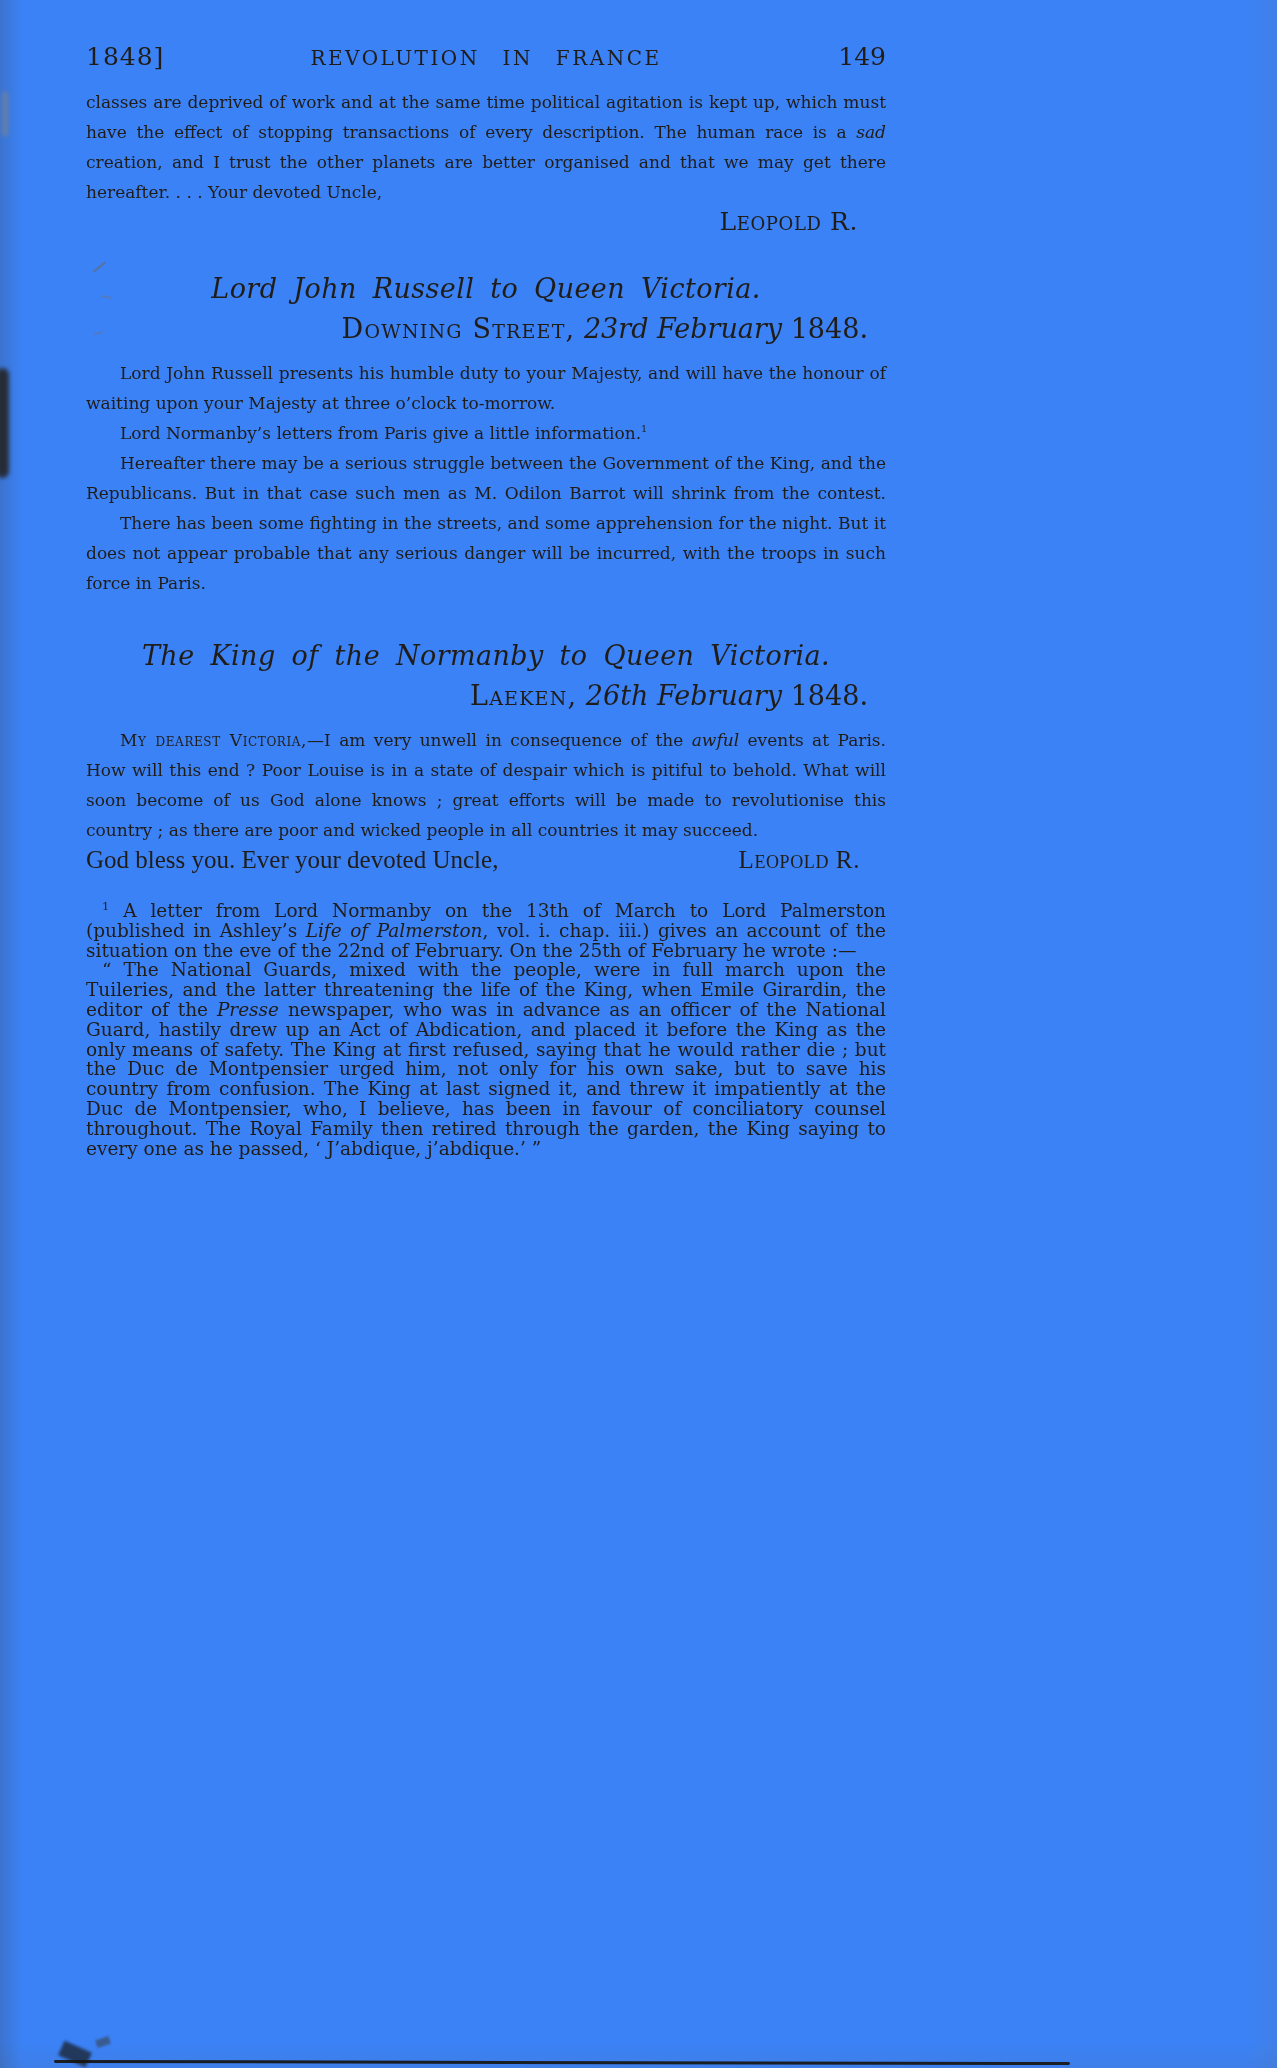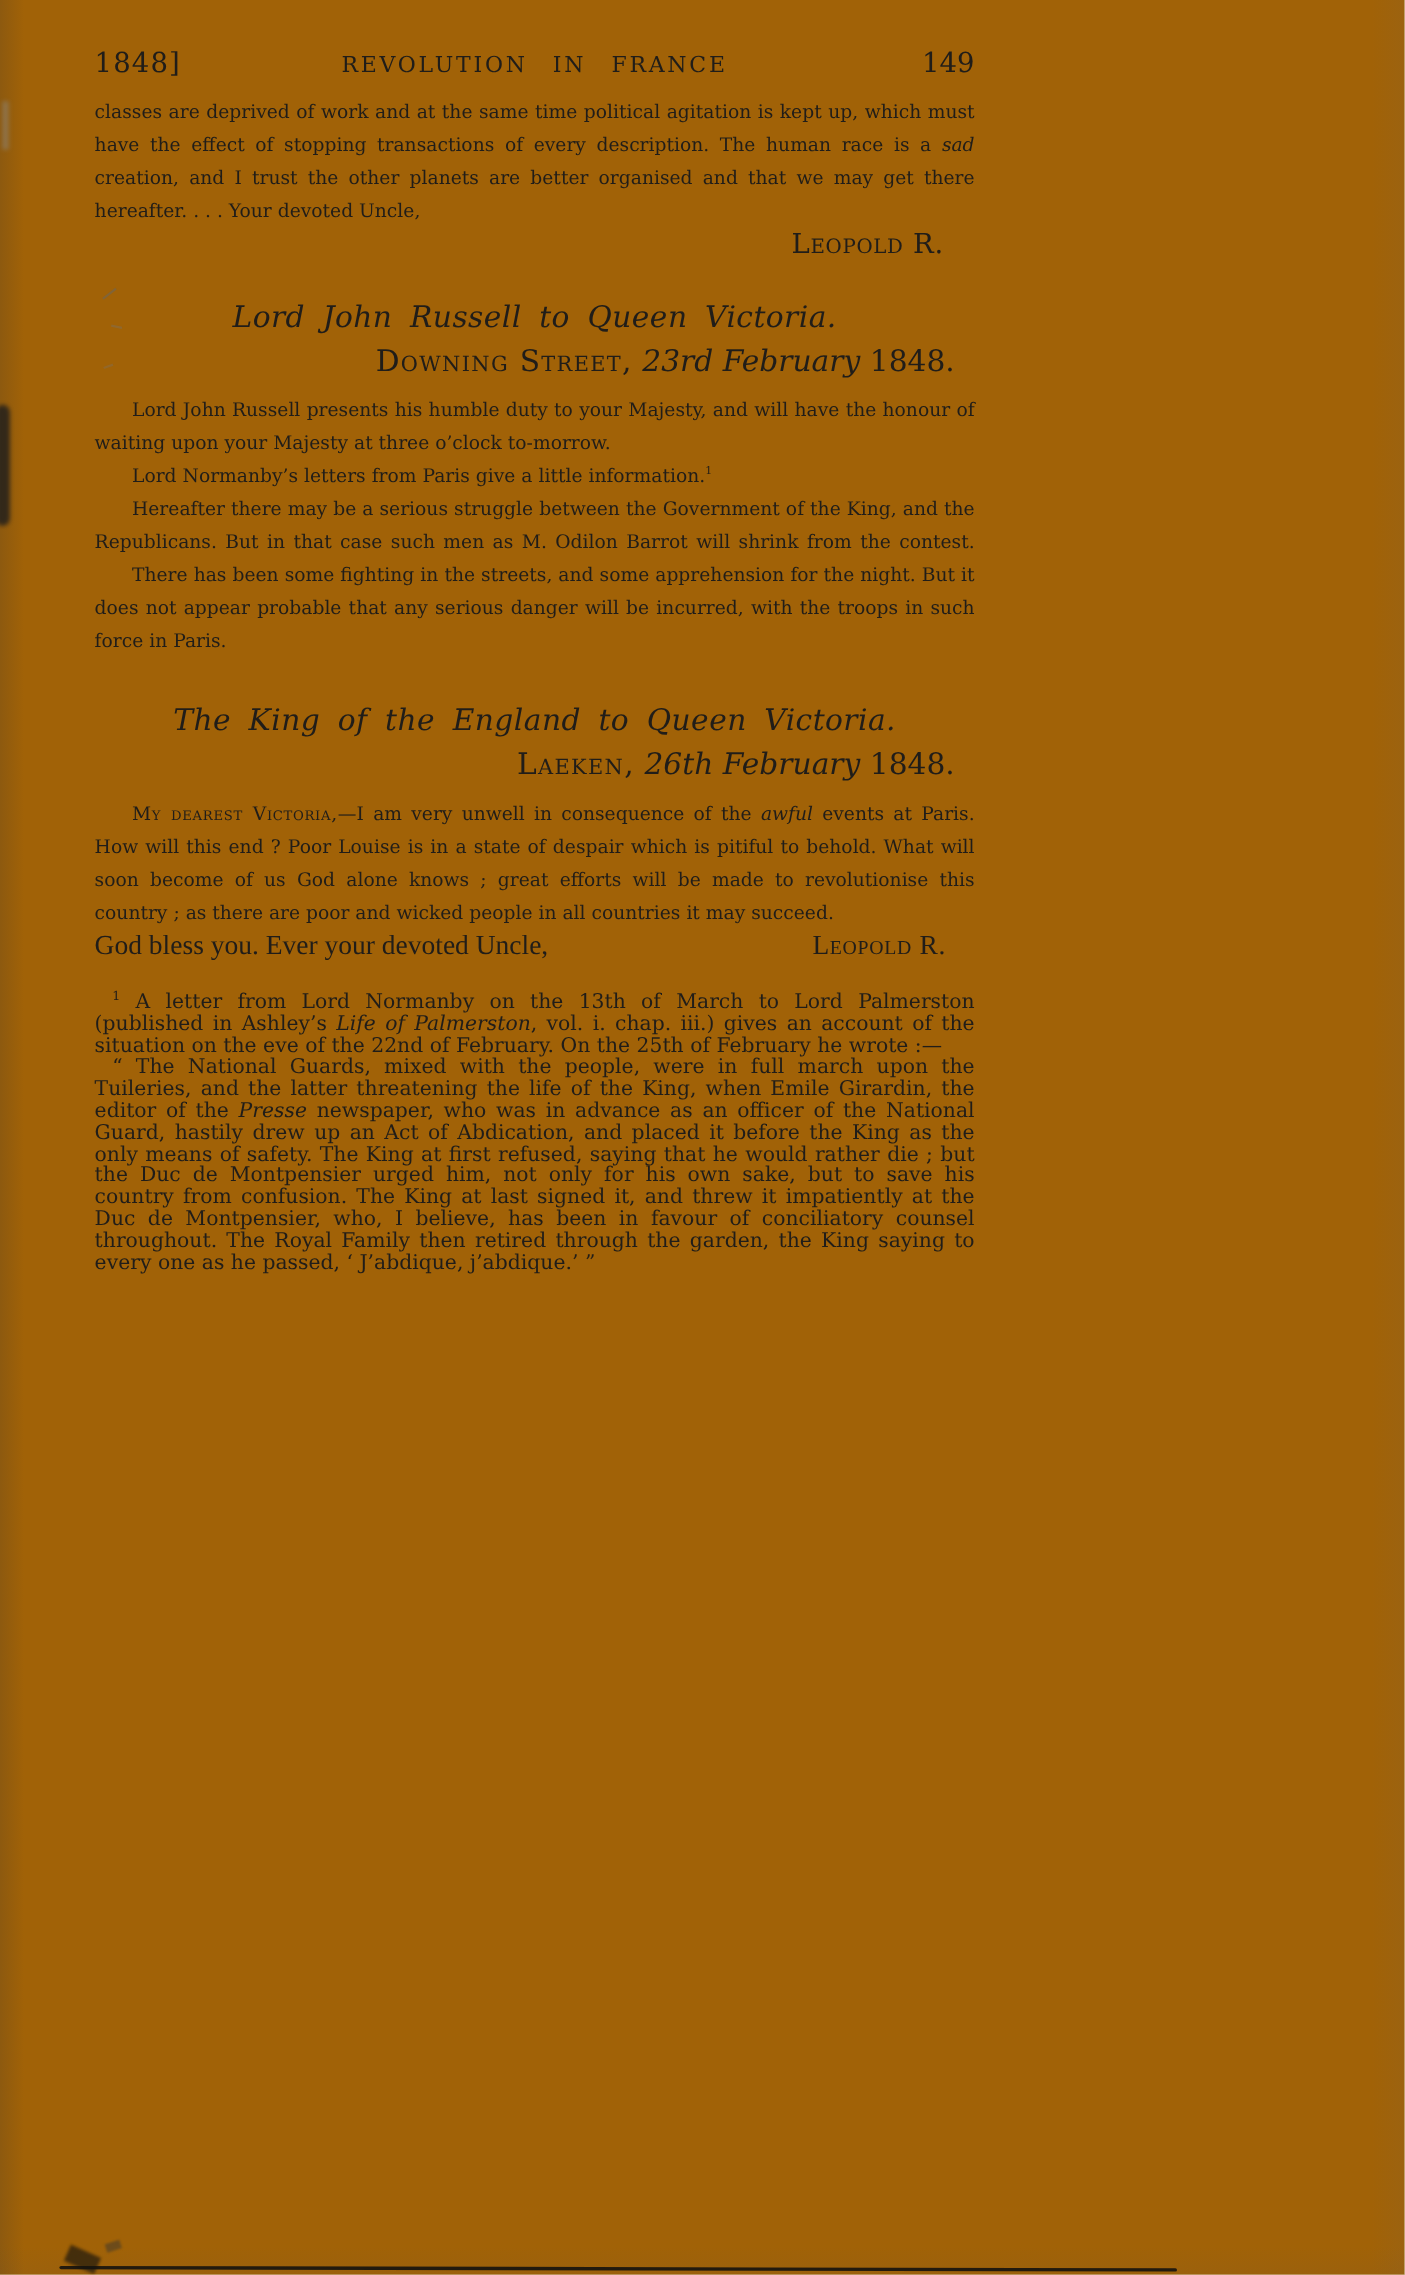--- a/index.html
+++ b/index.html
@@ -1,19 +1,19 @@
 <!DOCTYPE html>
 <html><head>
 <meta charset="utf-8">
 <style>
   html,body { margin:0; padding:0; background:#efece5; }
   .page {
     position:relative;
     width:1277px; height:2068px;
-    background:#a16207;
+    background:#3b82f6;
     font-family:"DejaVu Serif","Liberation Serif",serif;
     color:#201d19;
     overflow:hidden;
   }
   .scan-edge {
     position:absolute; inset:0; pointer-events:none;
     background:
       linear-gradient(90deg, rgba(60,55,48,0.20), rgba(60,55,48,0.0) 22px),
       linear-gradient(270deg, rgba(110,104,94,0.10), rgba(110,104,94,0.0) 30px),
       linear-gradient(0deg, rgba(90,85,75,0.08), rgba(90,85,75,0.0) 26px);
@@ -98,21 +98,21 @@
     <div class="dateline"><span class="smallcaps">Downing Street,</span><em> 23rd February</em><span> 1848.</span></div>
 
     <p class="body-text">Lord John Russell presents his humble duty to your Majesty, and will have the honour of waiting upon your Majesty at three o’clock to-morrow.</p>
 
     <p class="body-text"><span>Lord Normanby’s letters from Paris give a little information.</span><sup class="fn-ref">1</sup></p>
 
     <p class="body-text justify-last">Hereafter there may be a serious struggle between the Government of the King, and the Republicans. But in that case such men as M. Odilon Barrot will shrink from the contest.</p>
 
     <p class="body-text">There has been some fighting in the streets, and some apprehension for the night. But it does not appear probable that any serious danger will be incurred, with the troops in such force in Paris.</p>
 
-    <h2 class="letter-heading section-gap">The King of the England to Queen Victoria.</h2>
+    <h2 class="letter-heading section-gap">The King of the Normanby to Queen Victoria.</h2>
 
     <div class="dateline"><span class="smallcaps">Laeken,</span><em> 26th February</em><span> 1848.</span></div>
 
     <p class="body-text"><span class="smallcaps">My dearest Victoria,</span><span>—I am very unwell in consequence of the </span><em>awful</em><span> events at Paris. How will this end ? Poor Louise is in a state of despair which is pitiful to behold. What will soon become of us God alone knows ; great efforts will be made to revolutionise this country ; as there are poor and wicked people in all countries it may succeed.</span></p>
 
 
     <div class="closing-line">
       <span>God bless you. Ever your devoted Uncle,</span>
       <span class="smallcaps">Leopold R.</span>
     </div>

